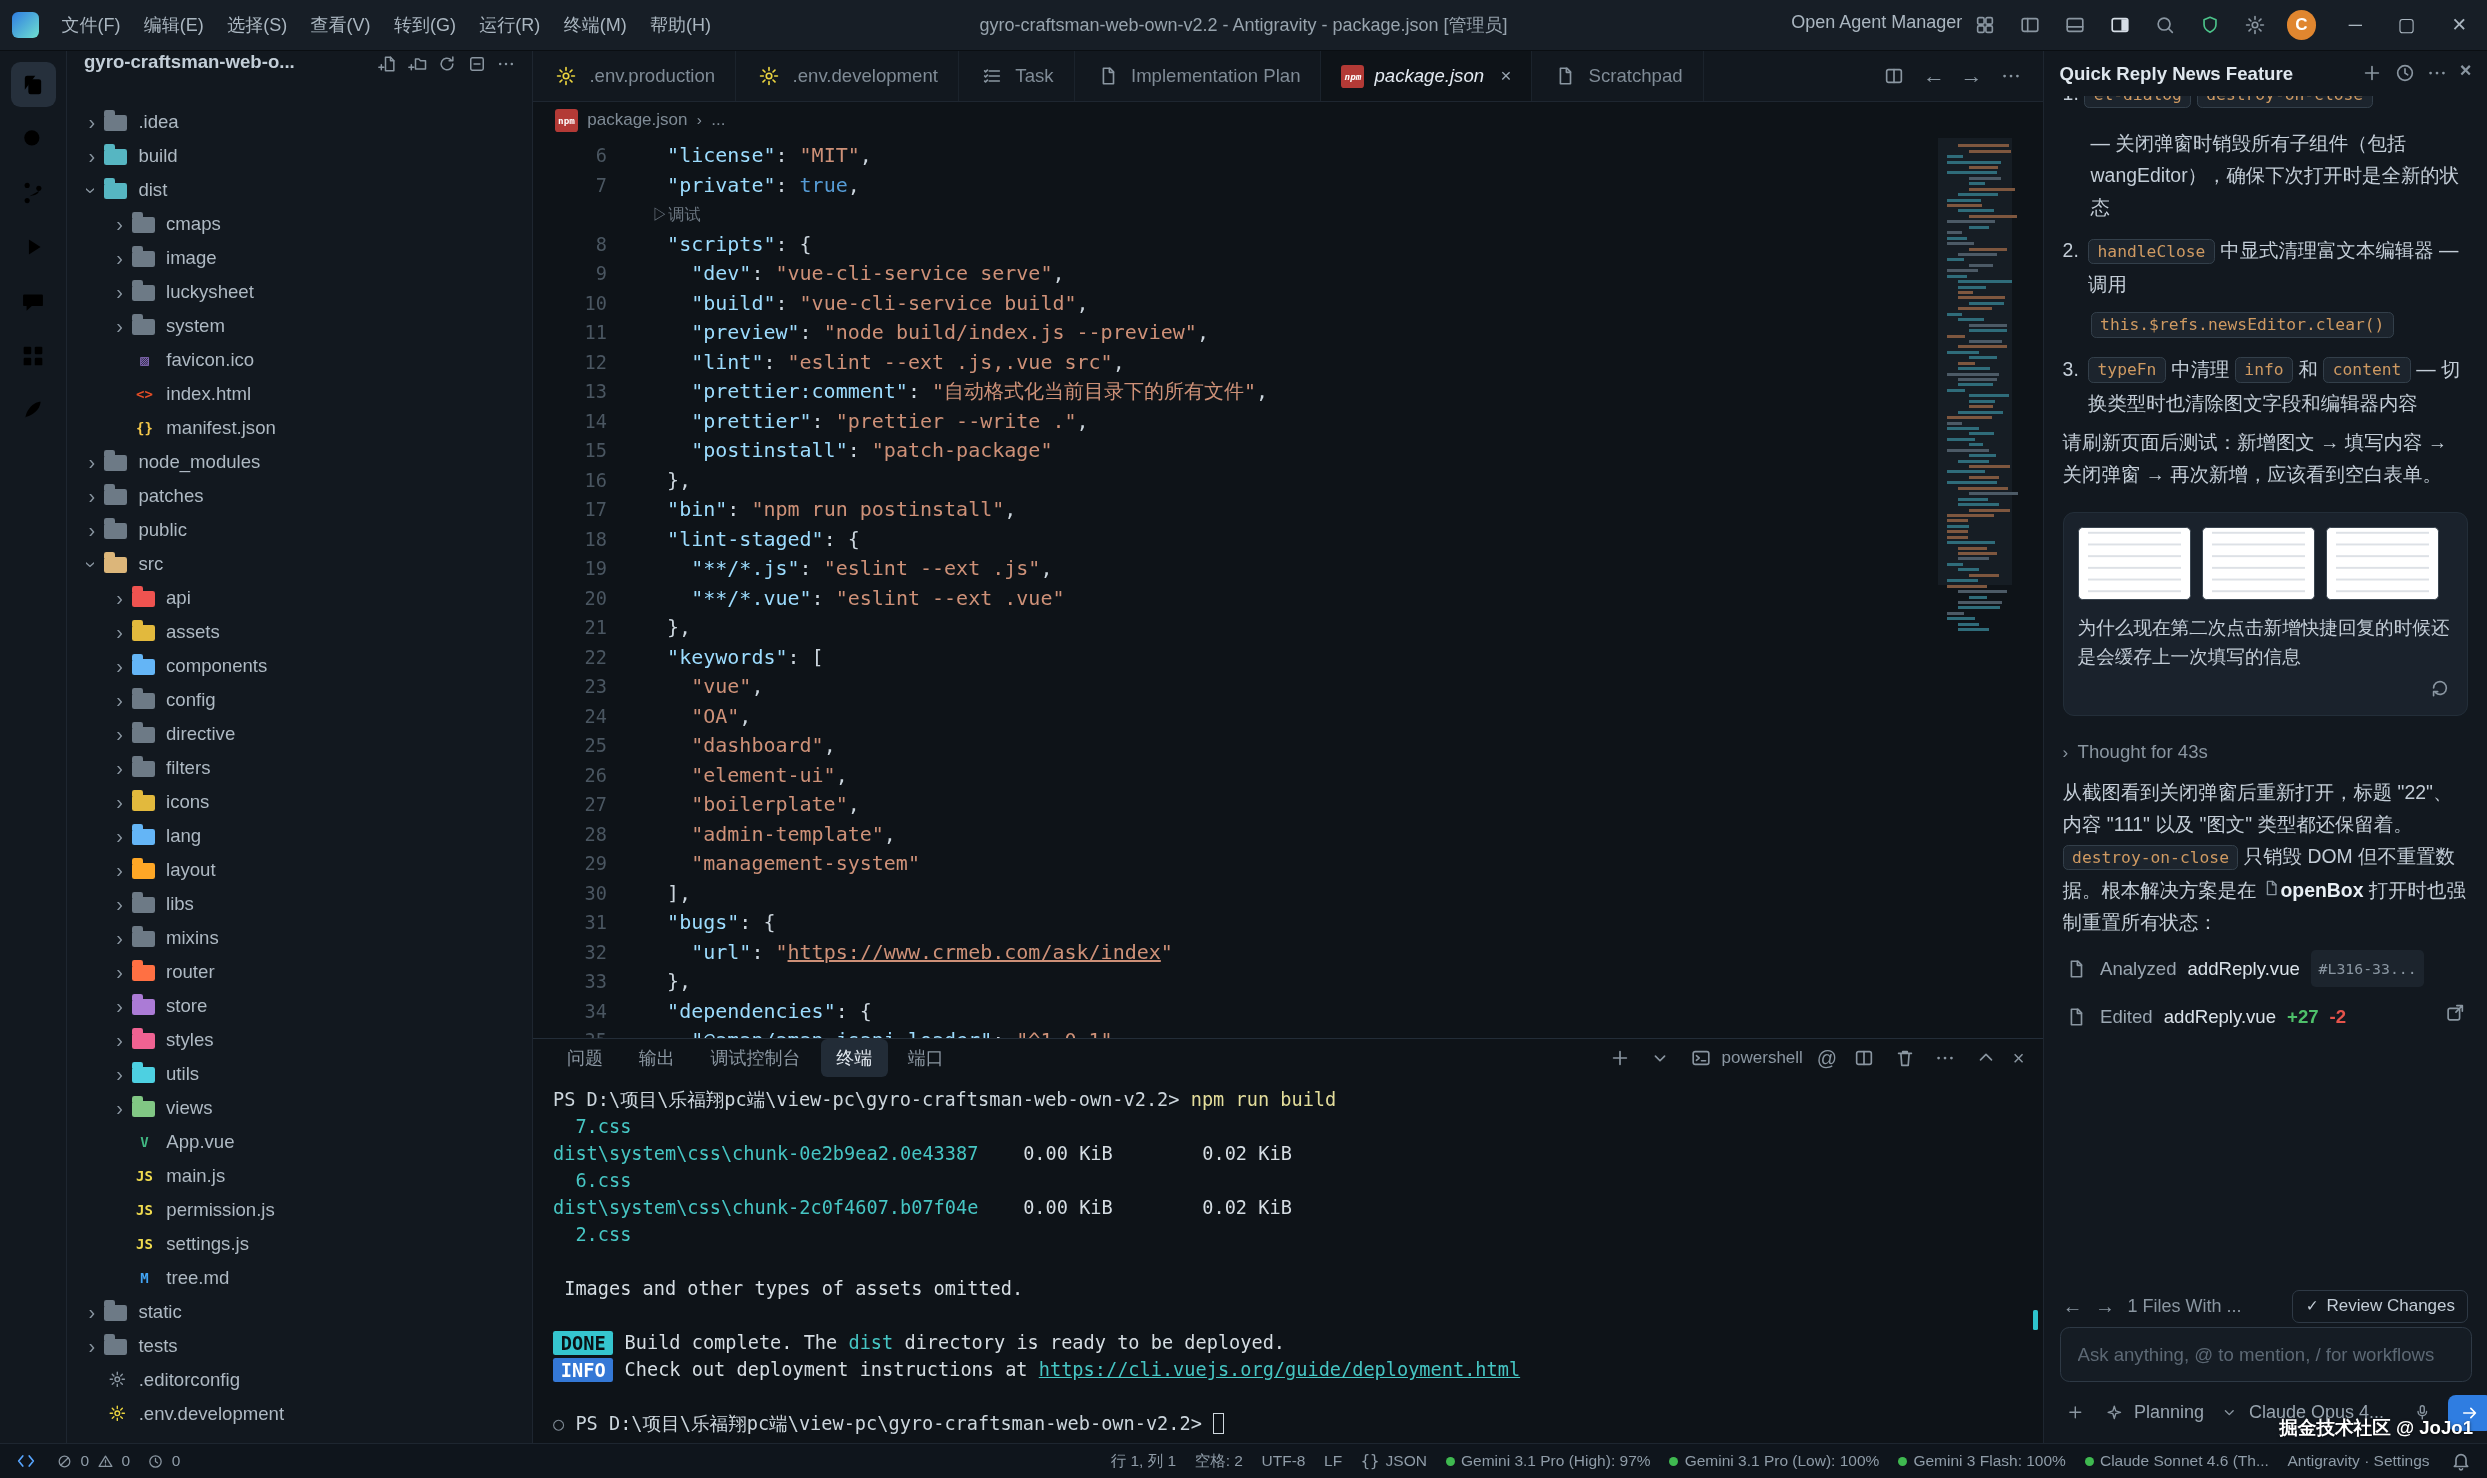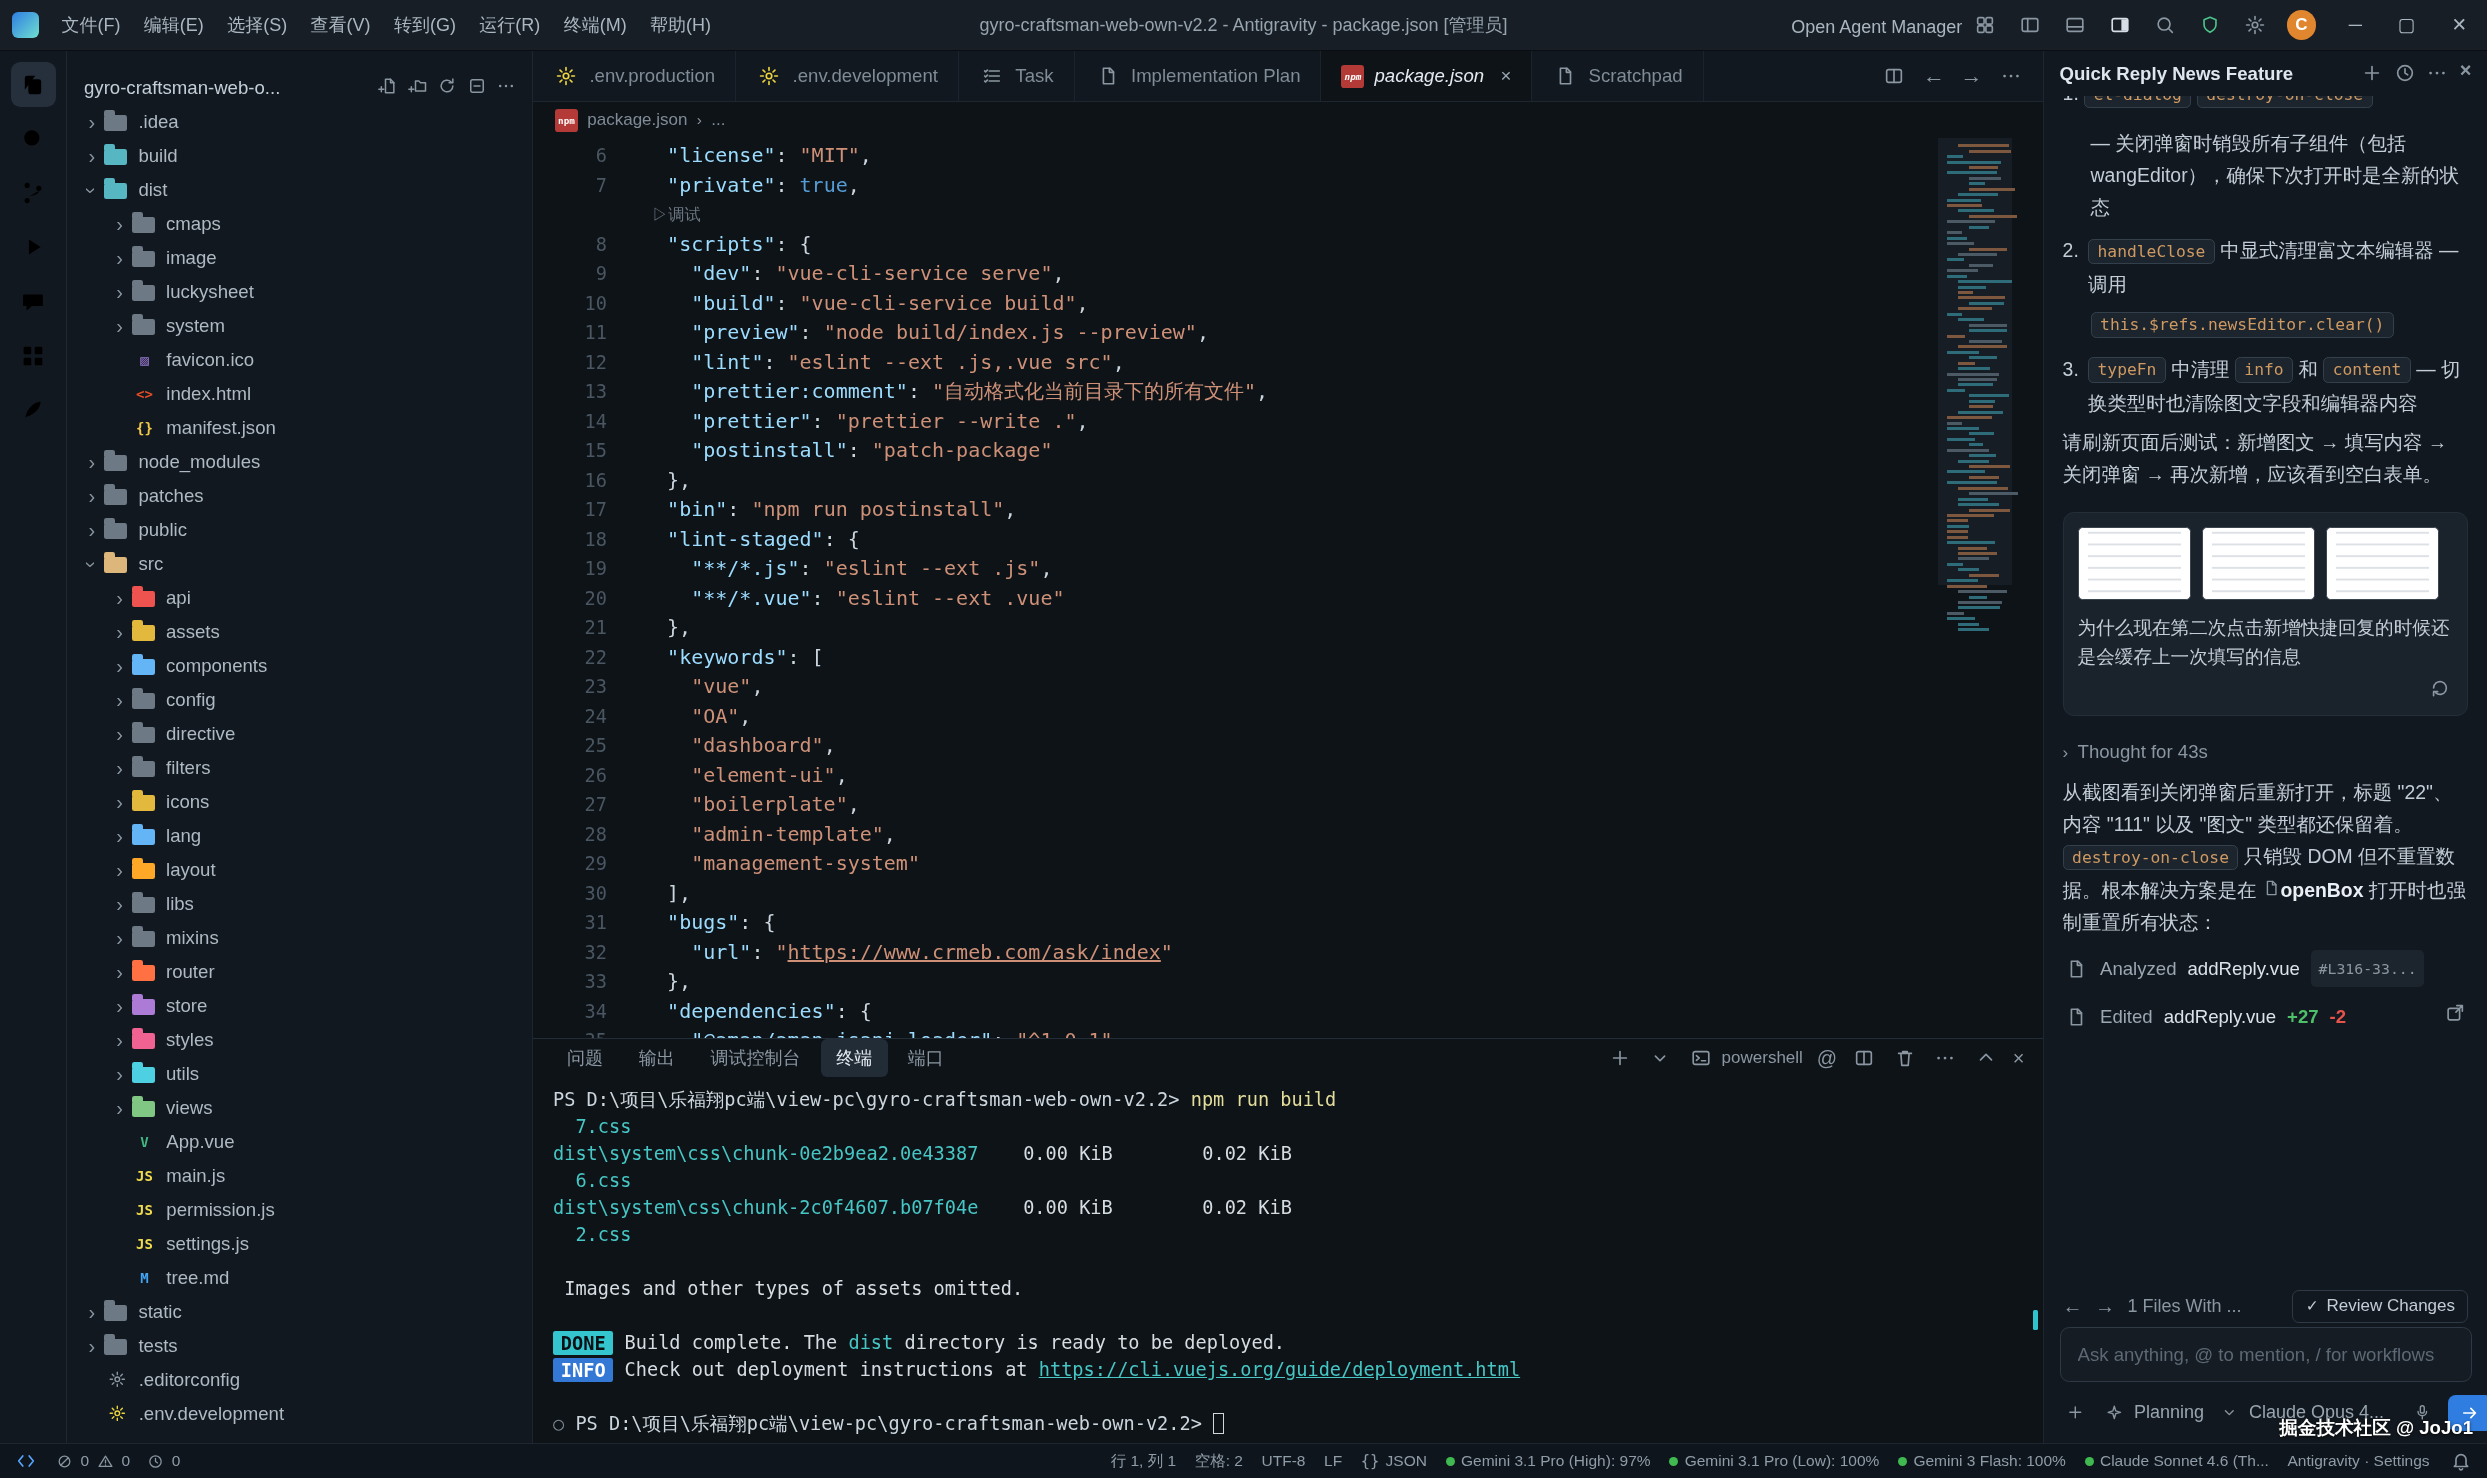--- a/index.html
+++ b/index.html
@@ -8,33 +8,33 @@
 .ic{display:inline-flex;align-items:center;justify-content:center;width:26.4px;height:26.4px;color:#8a96a1;flex:none}
 .ic svg{width:22px;height:22px;fill:none;stroke:currentColor;stroke-width:1.8;stroke-linecap:round;stroke-linejoin:round}
 .tic{color:#8a96a1;font-size:20px;line-height:1}
 
 .titlebar{height:51px;background:#171e26;border-bottom:0.8px solid #0a0e12;display:flex;align-items:center;position:relative;font-size:18px;color:#aab6c0;z-index:5}
 .tb-left{display:flex;align-items:center;padding-left:12.4px}
 .logo{width:26.4px;height:26.4px;border-radius:6.2px;background:linear-gradient(135deg,#2f7de1,#6fe0d0);margin-right:11px;flex:none}
 .menu-item{padding:4.7px 11.7px;border-radius:6.2px;white-space:nowrap}
 .tb-title{position:absolute;left:50%;top:50%;transform:translate(-50%,-50%);color:#97a3ad;white-space:nowrap}
 .tb-right{margin-left:auto;display:flex;align-items:center;gap:18.6px;padding-right:20px}
-.agentm{display:flex;align-items:flex-end;gap:9.3px;color:#aab6c0}
+.agentm{display:flex;align-items:flex-start;gap:9.3px;color:#aab6c0}
 .avatar{width:29.5px;height:29.5px;border-radius:50%;color:#fff;font-weight:700;display:flex;align-items:center;justify-content:center;font-size:17px}
 .win-ctl{display:flex;gap:36px;margin-left:14px;align-items:center}
 .win-ctl .tic{font-size:18.6px;color:#aab6c0}
 
 .main{display:flex;height:1392px}
 .activitybar{width:67px;background:#12181f;border-right:0.8px solid #1e2630;display:flex;flex-direction:column;align-items:center;padding-top:11px;gap:9.3px}
 .ab-item{width:45px;height:45px;border-radius:9.3px;display:flex;align-items:center;justify-content:center;color:#6d7a86}
 .ab-item svg{width:28px;height:28px}
 .ab-item.active{background:#26303c;color:#e7eef5}
 
 .sidebar{width:466px;background:#12181f;border-right:0.8px solid #1e2630;display:flex;flex-direction:column}
-.sb-header{height:48px;display:flex;align-items:flex-end;padding:0 12.4px 0 17px;font-size:18.6px;font-weight:400;color:#c3ced8}
+.sb-header{height:48px;display:flex;align-items:flex-start;padding:0 12.4px 0 17px;font-size:18.6px;font-weight:700;color:#c3ced8}
 .sb-title{white-space:nowrap;overflow:hidden}
 .sb-actions{margin-left:auto;display:flex;gap:3.1px}
 .sb-actions .ic svg{width:20px;height:20px}
 .tree{flex:1;overflow:hidden;font-size:18.6px;color:#aeb9c3;padding-top:6.2px}
 .trow{height:34px;display:flex;align-items:center;white-space:nowrap}
 .chev{width:25px;display:inline-flex;justify-content:center;color:#8a96a1;font-size:20px;flex:none}
 .chev.exp{transform:rotate(90deg)}
 .fold{width:23px;height:16.3px;border-radius:2.3px;position:relative;margin:1.6px 11px 0 0;flex:none}
 .fold::before{content:"";position:absolute;top:-4.7px;left:0;width:11px;height:5.4px;border-radius:2.3px 2.3px 0 0;background:inherit}
 .fbadge{width:25px;margin-right:9.3px;flex:none;text-align:center;font-family:"DejaVu Sans Mono",monospace;font-weight:700;font-size:14px}

